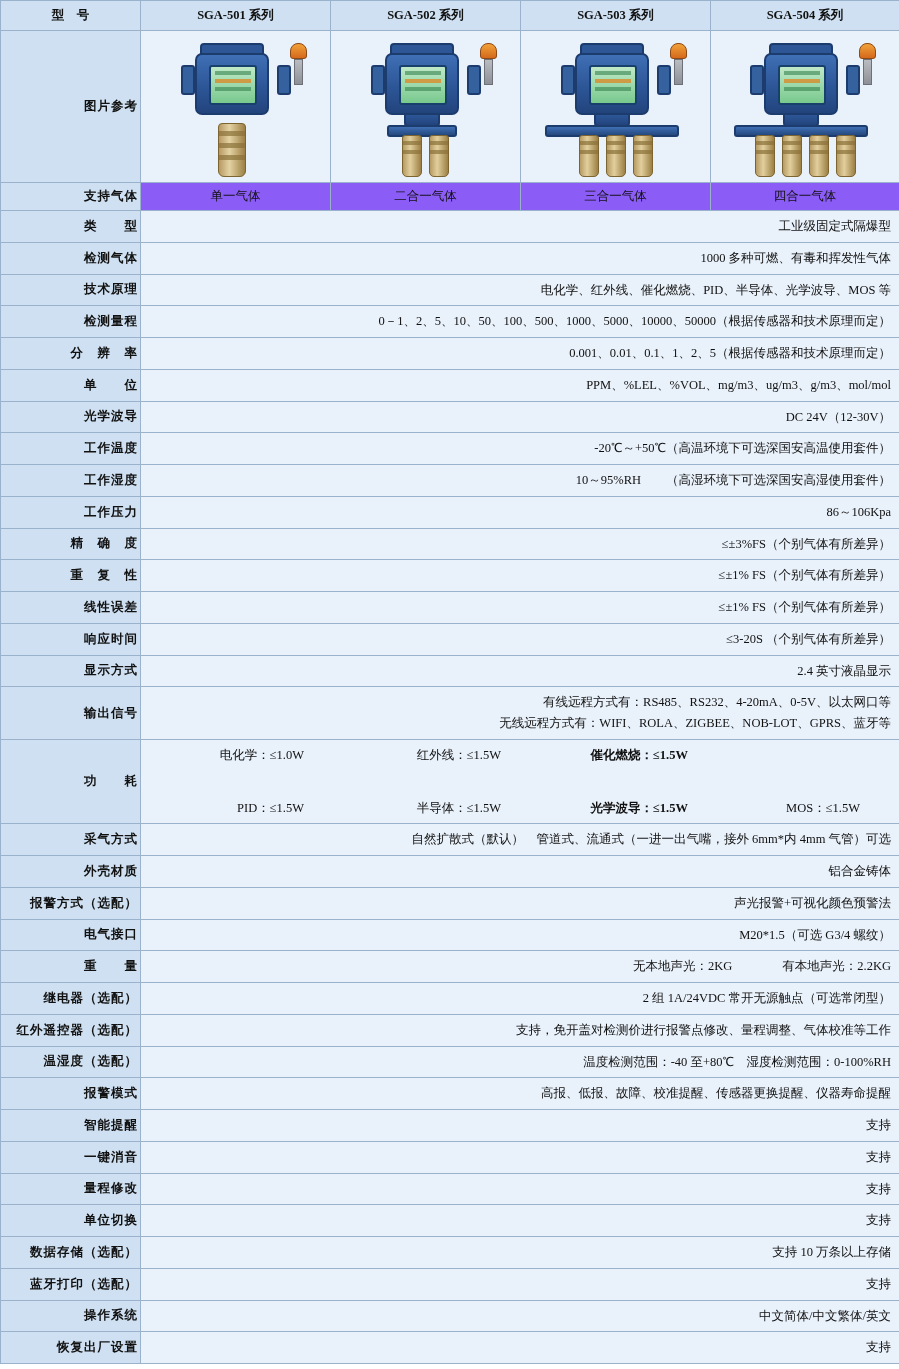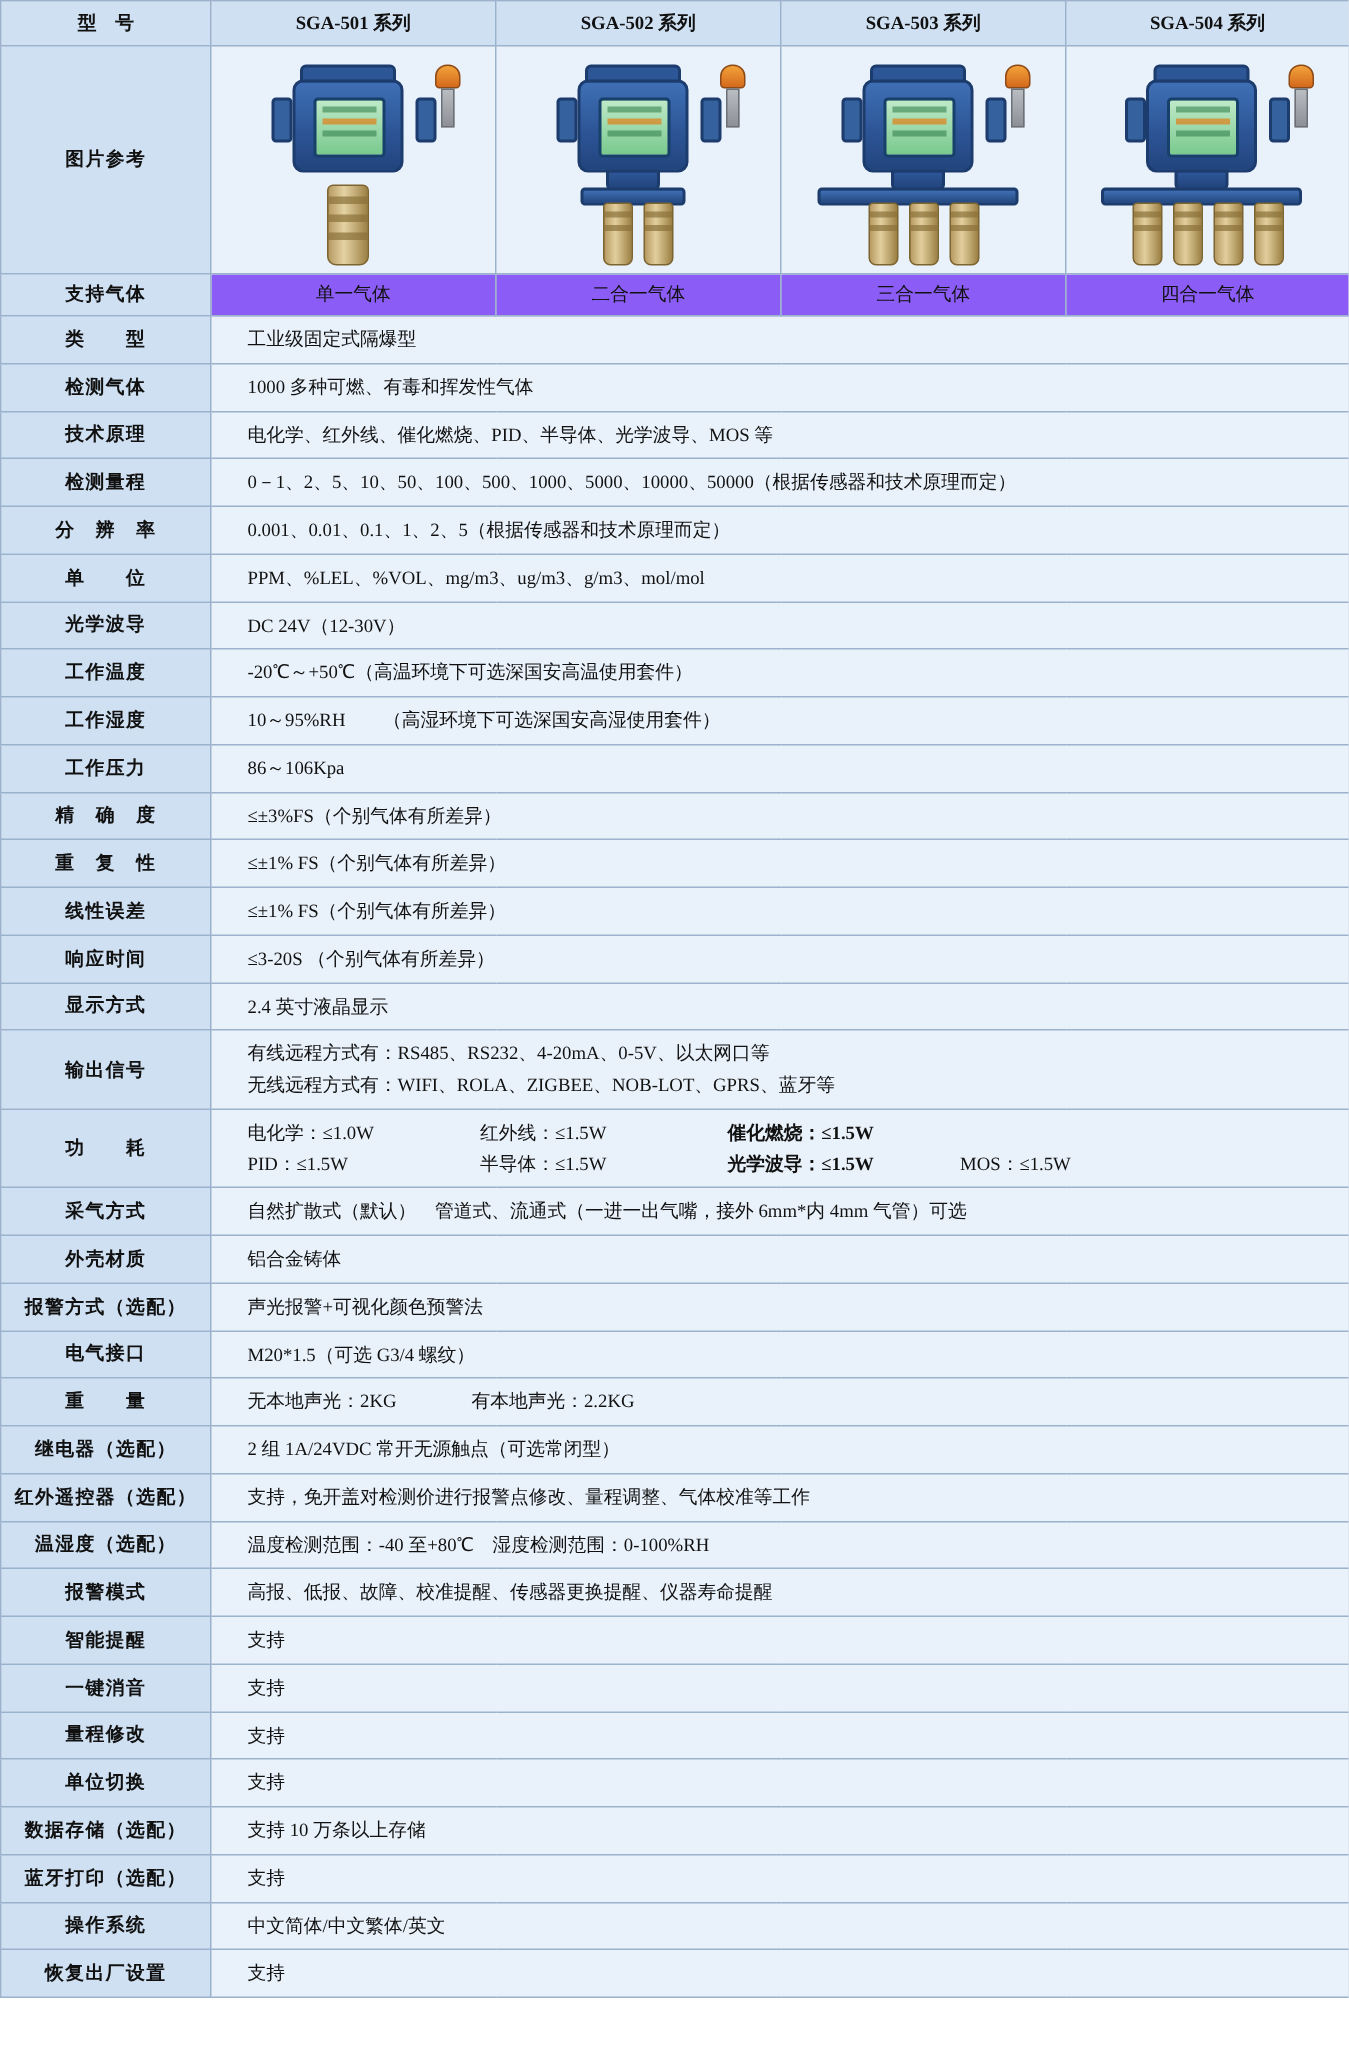--- a/index.html
+++ b/index.html
@@ -21,35 +21,36 @@
   }
   table.spec td {
     border: 1px solid #9ab2cc;
     vertical-align: middle;
     font-size: 12.5px;
     color: #111;
   }
   td.label {
     width: 140px;
     background: #cfe0f2;
-    text-align: center;
+    text-align: right;
     font-weight: bold;
     color: #16315b;
     letter-spacing: 1px;
     padding: 5px 2px;
     font-family: "Liberation Serif", serif;
     font-size: 13.5px;
     margin-top: 32px;
   }
   td.value {
     background: #e9f1fa;
-    padding: 5px 24px;
+    padding: 5px 8px;
     font-family: "Liberation Serif", serif;
     font-size: 12.5px;
     line-height: 1.5;
+    text-align: right;
   }
   td.head-model {
     background: #cfe0f2;
     text-align: center;
     font-weight: bold;
     font-family: "Liberation Serif", serif;
     color: #16315b;
     font-size: 13.5px;
     padding: 6px 4px;
   }
@@ -62,20 +63,21 @@
   td.gas-cell {
     background: #8b5cf6;
     text-align: center;
     font-family: "Liberation Serif", serif;
     font-size: 13px;
     padding: 5px 0;
   }
   .cols {
     display: flex;
     flex-wrap: wrap;
+    gap: 32px;
   }
   .c1 { width: 155px; }
   .c2 { width: 165px; }
   .c3 { width: 155px; font-weight: bold; }
   .c4 { width: 140px; }
   .line { display: block; padding: 1px 0; }
 
   
   .device {
     position: relative;

